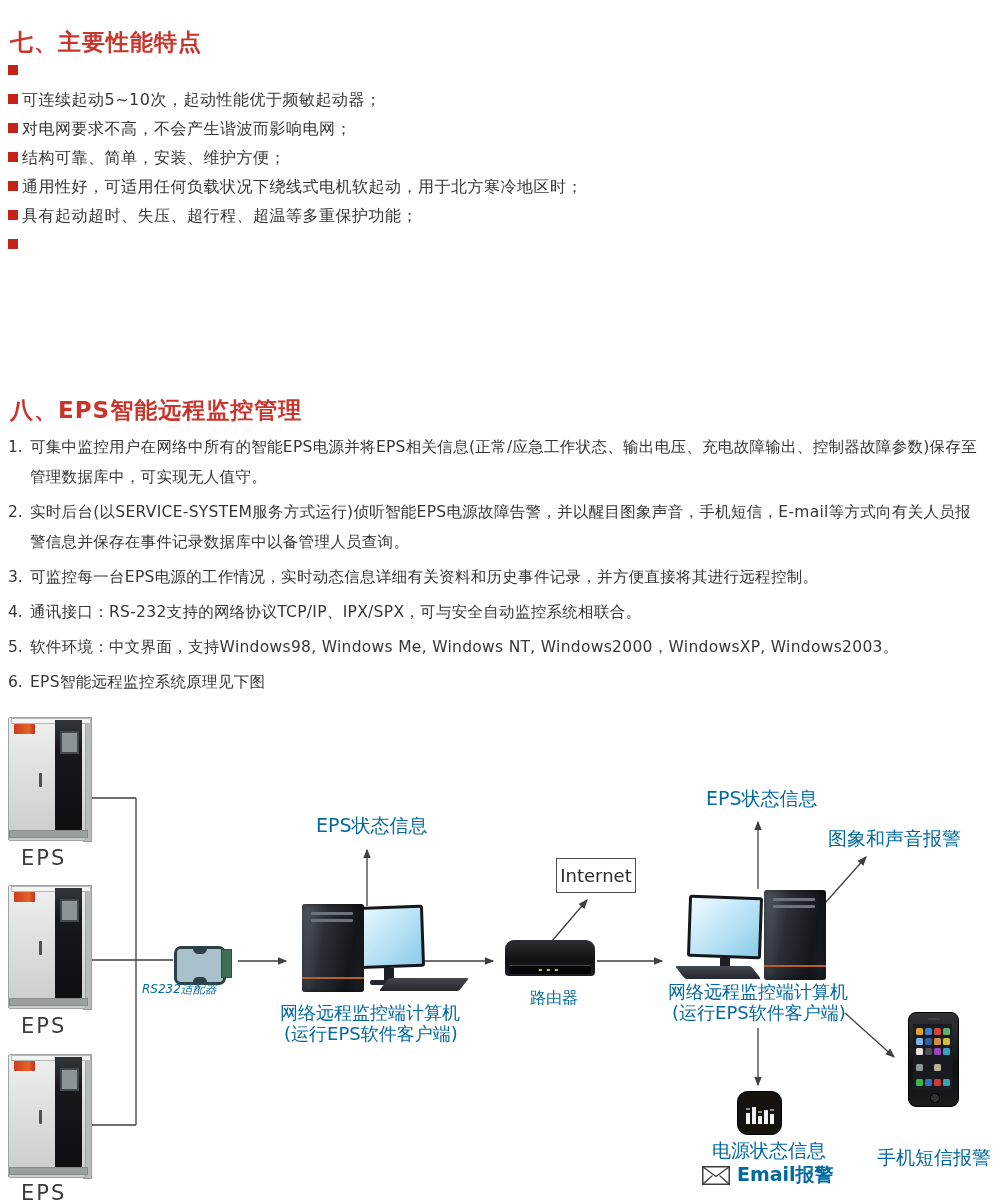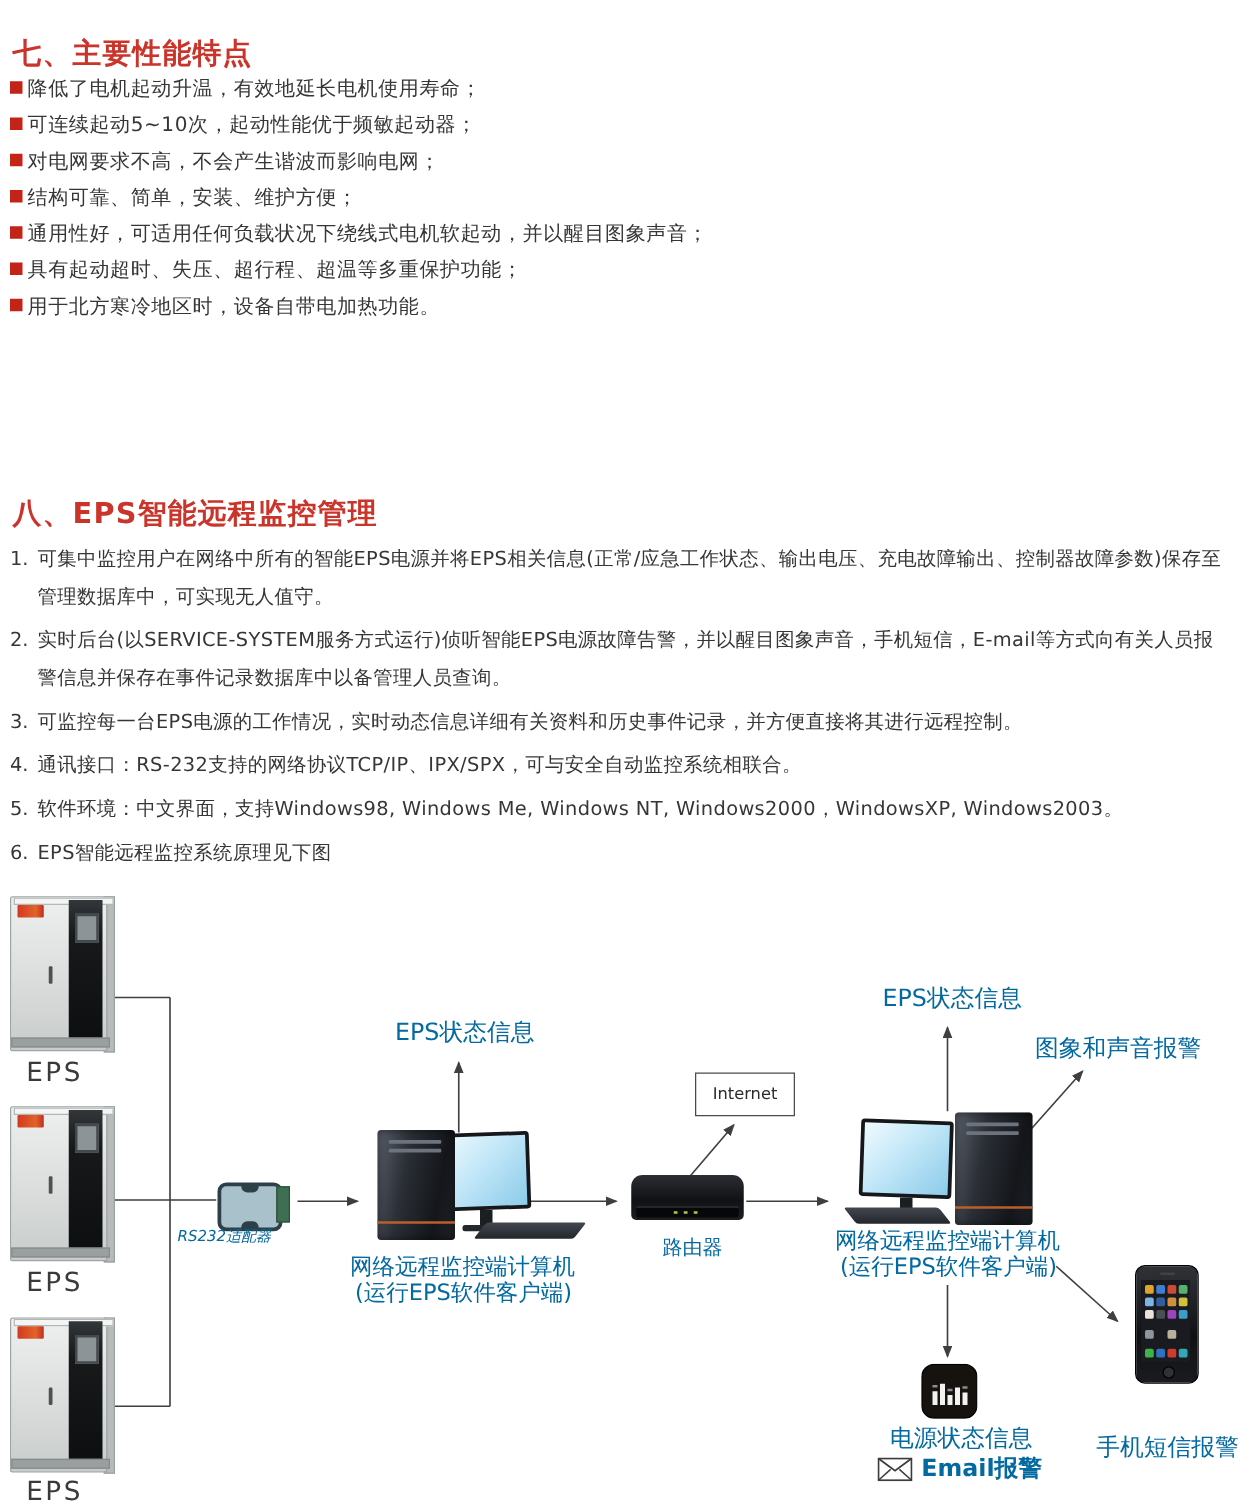--- a/index.html
+++ b/index.html
@@ -71,65 +71,63 @@
   .kb-left{transform:skewX(-38deg);}
   .kb-right{transform:skewX(38deg);}
   
   .router{position:absolute;left:505px;top:240px;width:90px;height:42px;}
   .router-body{position:absolute;left:0;top:0;width:90px;height:36px;border-radius:9px 9px 4px 4px;
     background:linear-gradient(180deg,#2c2e33 0%,#111216 55%,#1b1d21 100%);}
   .router-face{position:absolute;left:4px;bottom:2px;width:82px;height:8px;background:#060709;border-radius:2px;border-top:1px solid #40444a;}
   .router-led{position:absolute;bottom:5px;width:3px;height:2px;background:#b9c24d;}
   
   .internet-box{position:absolute;left:556px;top:158px;width:78px;height:33px;border:1.5px solid #4a4a4a;
-    display:flex;align-items:center;justify-content:center;font-size:13px;color:#2b2b2b;background:#fff;}
+    display:flex;align-items:center;justify-content:center;font-size:18px;color:#2b2b2b;background:#fff;}
   
   .eq-icon{position:absolute;left:737px;top:391px;}
   
   .email-row{position:absolute;left:702px;top:462px;display:flex;align-items:center;gap:7px;font-weight:bold;}
   
   .phone{position:absolute;left:908px;top:312px;width:49px;height:93px;border:1px solid #000;border-radius:8px;
     background:linear-gradient(180deg,#303237 0%,#101114 60%,#1a1b1f 100%);}
   .phone-ear{position:absolute;left:50%;top:5px;width:12px;height:2px;margin-left:-6px;background:#3f4247;border-radius:1px;}
   .phone-screen{position:absolute;left:4px;top:11px;width:39px;height:66px;background:#14161b;}
   .phone-home{position:absolute;left:50%;bottom:3px;width:8px;height:8px;margin-left:-4px;border-radius:50%;background:#2e3136;border:1px solid #000;}
 </style>
 </head>
 <body>
 
 <h2 class="sec-title" id="s7-title">七、主要性能特点</h2>
 
 <div class="s7-list">
   <div class="s7-item">
       <span class="bullet"></span>
-      <span class="txt">降低了电机起动升温，有效地延长电机使用寿命；</span>
     </div>
   <div class="s7-item">
       <span class="bullet"></span>
       <span class="txt">可连续起动5~10次，起动性能优于频敏起动器；</span>
     </div>
   <div class="s7-item">
       <span class="bullet"></span>
       <span class="txt">对电网要求不高，不会产生谐波而影响电网；</span>
     </div>
   <div class="s7-item">
       <span class="bullet"></span>
       <span class="txt">结构可靠、简单，安装、维护方便；</span>
     </div>
   <div class="s7-item">
       <span class="bullet"></span>
-      <span class="txt">通用性好，可适用任何负载状况下绕线式电机软起动，并以醒目图象声音；</span>
+      <span class="txt">通用性好，可适用任何负载状况下绕线式电机软起动，用于北方寒冷地区时；</span>
     </div>
   <div class="s7-item">
       <span class="bullet"></span>
       <span class="txt">具有起动超时、失压、超行程、超温等多重保护功能；</span>
     </div>
   <div class="s7-item">
       <span class="bullet"></span>
-      <span class="txt">用于北方寒冷地区时，设备自带电加热功能。</span>
     </div>
 </div>
 
 <h2 class="sec-title" id="s8-title">八、EPS智能远程监控管理</h2>
 
 <div class="s8-list">
   <div class="s8-item">
       <span class="s8-num">1.</span>
       <span class="s8-text">可集中监控用户在网络中所有的智能EPS电源并将EPS相关信息(正常/应急工作状态、输出电压、充电故障输出、控制器故障参数)保存至管理数据库中，可实现无人值守。</span>
     </div>

